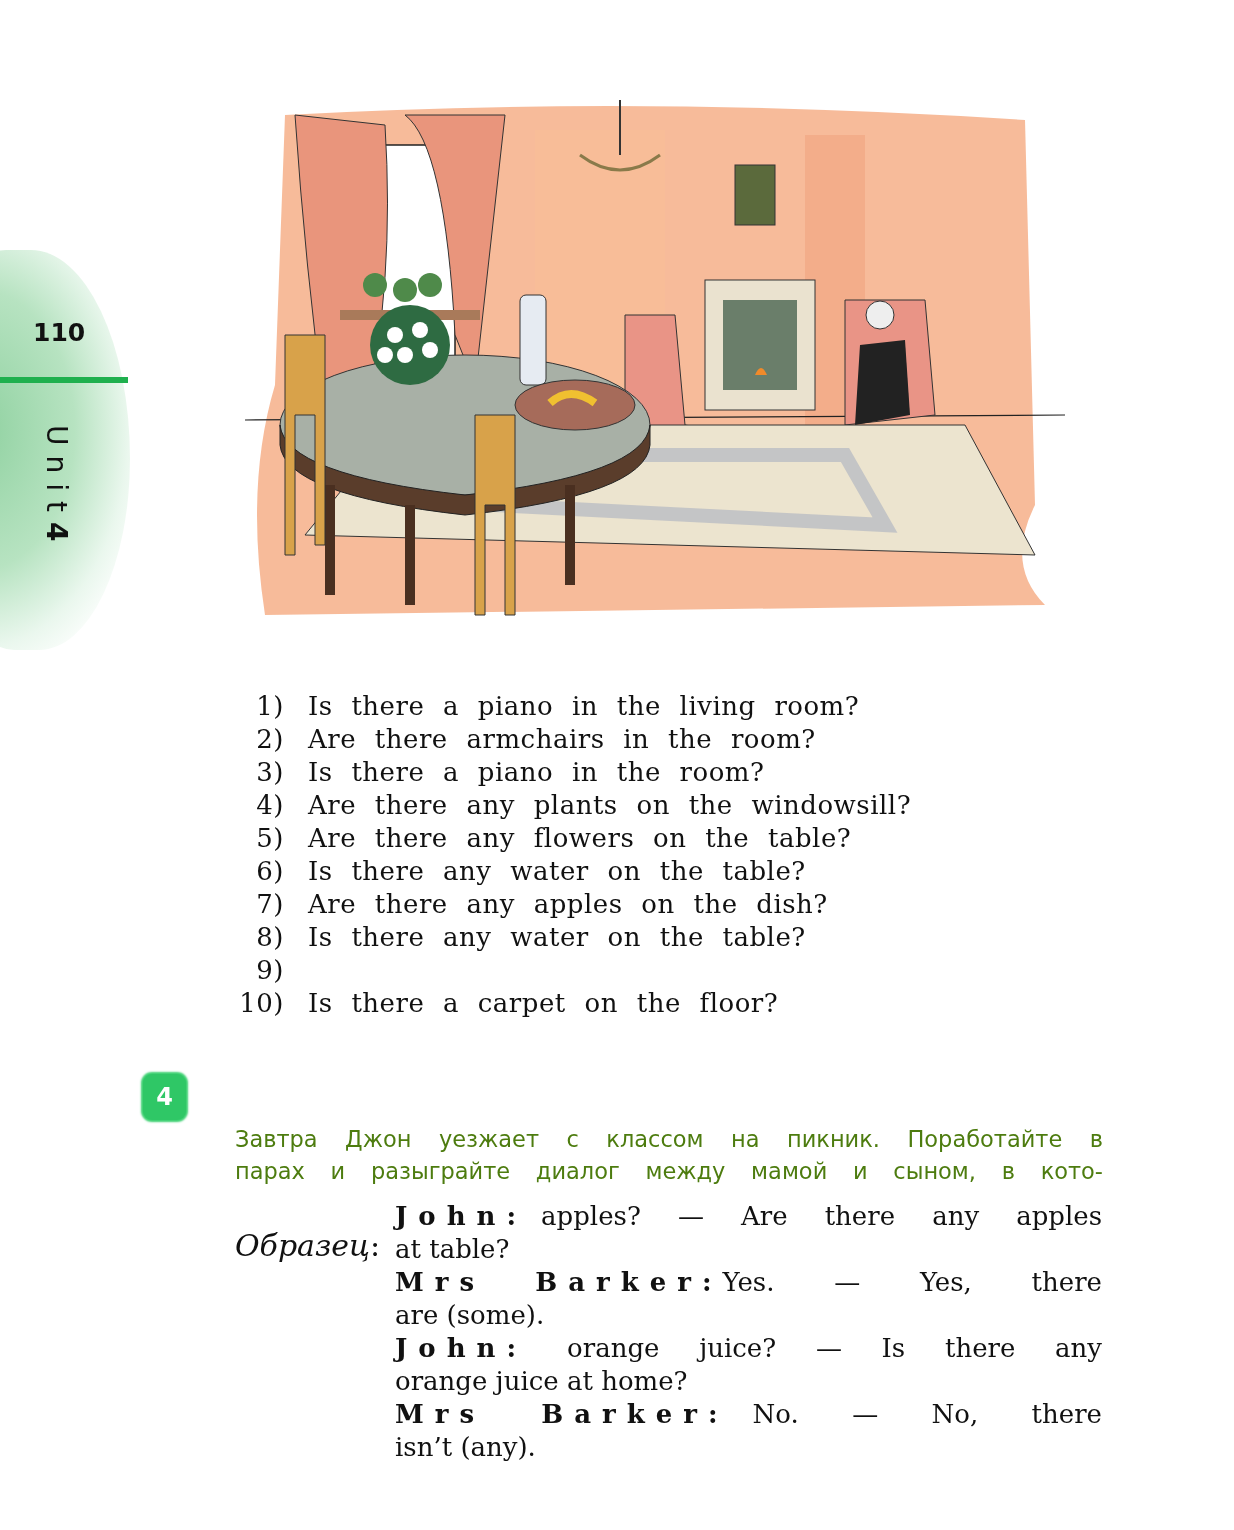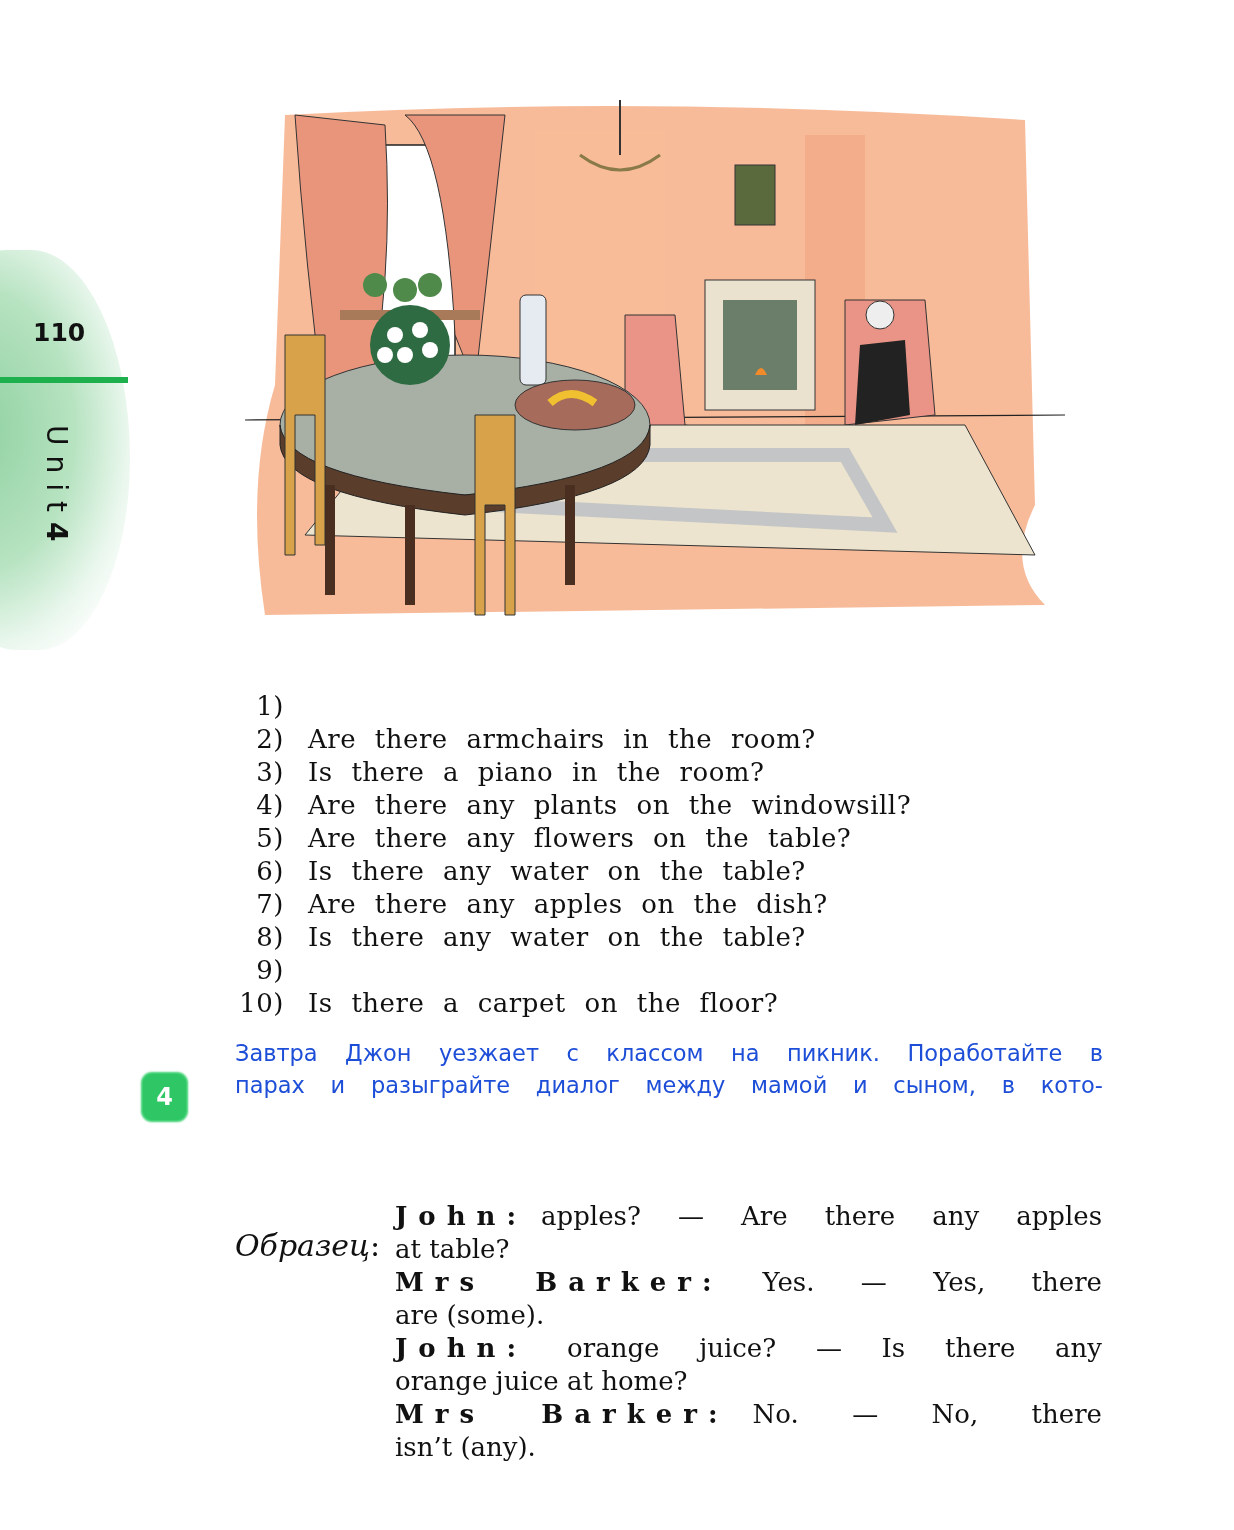--- a/index.html
+++ b/index.html
@@ -14,21 +14,21 @@
   .unit-label b { font-weight:900; }
 
   .illustration { position:absolute; left:245px; top:85px; width:820px; height:540px; }
   .illustration svg { width:100%; height:100%; display:block; }
 
   .questions { position:absolute; left:232px; top:690px; margin:0; padding:0; list-style:none; font-size:26px; line-height:33px; word-spacing:10px; letter-spacing:0.5px; }
   .questions li { display:flex; }
   .q-num { width:52px; text-align:right; margin-right:24px; }
 
   .ex-badge { position:absolute; left:143px; top:1074px; width:43px; height:46px; background:#2fc766; border-radius:9px; color:#fff; font-family:"DejaVu Sans", sans-serif; font-weight:900; font-size:24px; display:flex; align-items:center; justify-content:center; box-shadow:0 0 2px 2px #3bd070; }
-  .ex-text { position:absolute; left:235px; top:1037px; width:868px; font-family:"DejaVu Sans", sans-serif; font-size:22.5px; line-height:32px; text-align:justify; text-align-last:left; color:#1d4ed8; }
+  .ex-text { position:absolute; left:235px; top:1123px; width:868px; font-family:"DejaVu Sans", sans-serif; font-size:22.5px; line-height:32px; text-align:justify; text-align-last:left; color:#4d7c0f; }
   .ex-text span { display:block; text-align:justify; text-align-last:justify; }
   .ex-text span:last-child { text-align-last:justify; }
 
   .sample-label { position:absolute; left:235px; top:1228px; font-size:30px; font-style:italic; }
   .sample-label .colon { font-style:normal; }
   .dialog { position:absolute; left:395px; top:1200px; width:707px; font-size:26px; line-height:33px; }
   .dialog .line { display:flex; justify-content:flex-start; }
   .speaker { font-weight:bold; letter-spacing:11px; }
 </style>
 </head>
@@ -79,20 +79,21 @@
       <circle cx="140" cy="270" r="8" fill="#fff"></circle>
     <rect x="275" y="210" width="26" height="90" rx="6" fill="#e6ebf2" stroke="#333"></rect>
     <ellipse cx="330" cy="320" rx="60" ry="25" fill="#a66b5a" stroke="#333"></ellipse>
     <path d="M305 318 q20 -18 45 0" fill="none" stroke="#f0c030" stroke-width="8"></path>
   </svg>
 </div>
 
 <ol class="questions">
   <li>
       <span class="q-num">1)</span>
+      <span>Is there a piano in the living room?</span>
     </li>
   <li>
       <span class="q-num">2)</span>
       <span>Are there armchairs in the room?</span>
     </li>
   <li>
       <span class="q-num">3)</span>
       <span>Is there a piano in the room?</span>
     </li>
   <li>
@@ -136,21 +137,21 @@
   <div>
     <div class="line">
         <span class="speaker">John:</span>
         <span style="flex:1;margin-left:14px;text-align:justify;text-align-last:justify;word-spacing:8px">apples? — Are there any apples</span>
       </div>
     <div>at table?</div>
   </div>
   <div>
     <div class="line">
         <span class="speaker" style="word-spacing:30px">Mrs Barker:</span>
-        <span style="flex:1;margin-left:40px;text-align:justify;text-align-last:justify;word-spacing:8px">Yes. — Yes, there</span>
+        <span style="flex:1;text-align:justify;text-align-last:justify;word-spacing:8px">Yes. — Yes, there</span>
       </div>
     <div>are (some).</div>
   </div>
   <div>
     <div class="line">
         <span class="speaker">John:</span>
         <span style="flex:1;margin-left:40px;text-align:justify;text-align-last:justify;word-spacing:8px">orange juice? — Is there any</span>
       </div>
     <div>orange juice at home?</div>
   </div>

